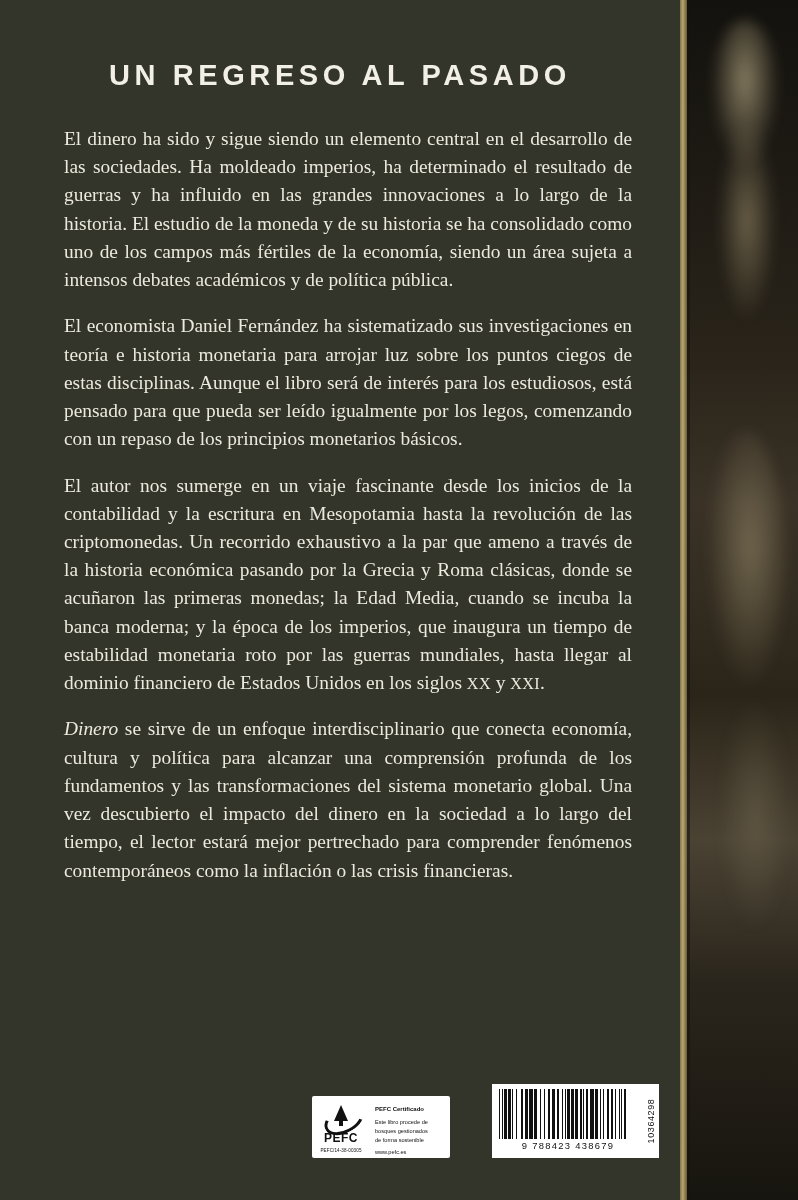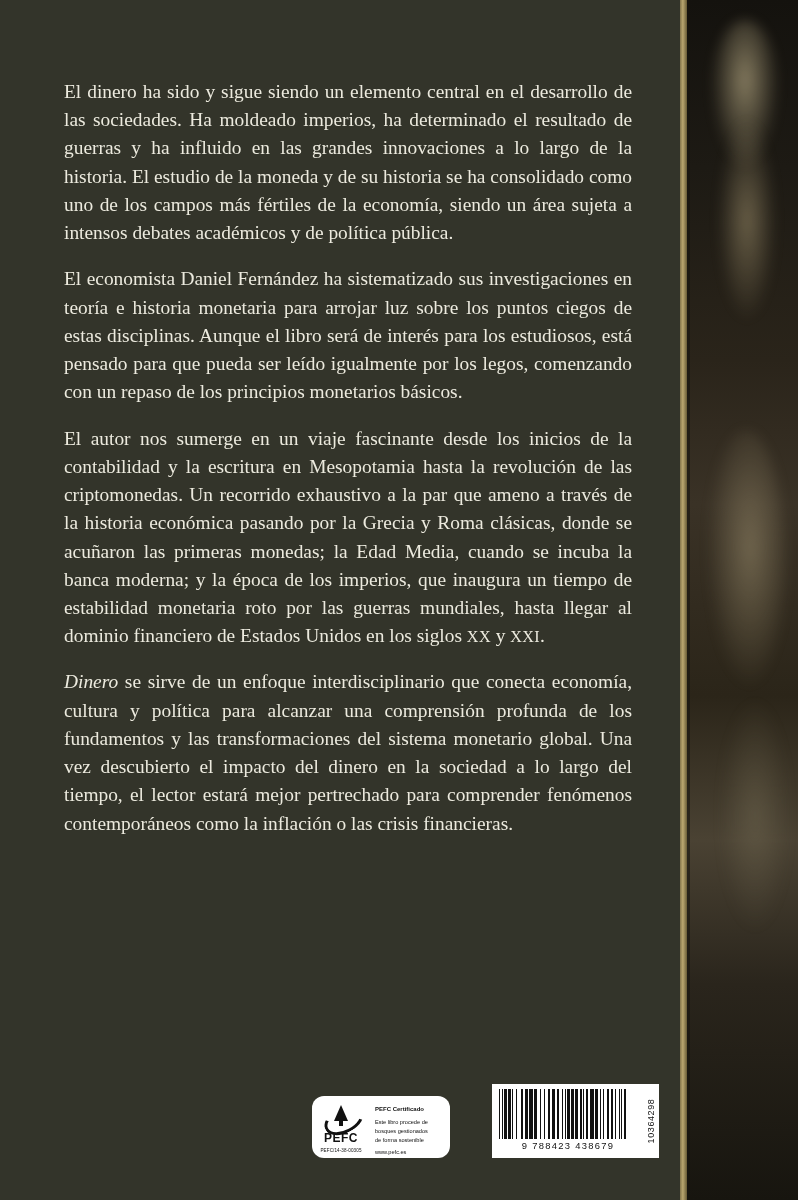--- a/index.html
+++ b/index.html
@@ -125,21 +125,21 @@
   }
   .imprint .strong { font-weight: bold; }
 
   .pefc {
     position: absolute;
     left: 312px;
     bottom: 42px;
     width: 138px;
     height: 62px;
     background: #ffffff;
-    border-radius: 12px;
+    border-radius: 2px;
     display: flex;
     align-items: stretch;
     overflow: hidden;
   }
   .pefc-logo {
     width: 58px;
     display: flex;
     flex-direction: column;
     align-items: center;
     justify-content: center;
@@ -264,20 +264,21 @@
     <div class="frame-left2"></div>
     <div class="gleam g1"></div>
     <div class="gleam g2"></div>
     <div class="gleam g3"></div>
     <div class="gleam g4"></div>
   </div>
 
   <div class="content">
 
     <h1 class="headline">
+      <span class="line">UN REGRESO AL PASADO</span>
     </h1>
 
     <div class="body-copy">
       <p>El dinero ha sido y sigue siendo un elemento central en el desarrollo de las sociedades. Ha moldeado imperios, ha determinado el resulta­do de guerras y ha influido en las grandes innovaciones a lo largo de la historia. El estudio de la moneda y de su historia se ha consolidado como uno de los campos más fértiles de la economía, siendo un área sujeta a intensos debates académicos y de política pública.</p>
       <p>El economista Daniel Fernández ha sistematizado sus investigaciones en teoría e historia monetaria para arrojar luz sobre los puntos ciegos de estas disciplinas. Aunque el libro será de interés para los estudio­sos, está pensado para que pueda ser leído igualmente por los legos, comenzando con un repaso de los principios monetarios básicos.</p>
       <p><span>El autor nos sumerge en un viaje fascinante desde los inicios de la contabilidad y la escritura en Mesopotamia hasta la revolución de las criptomonedas. Un recorrido exhaustivo a la par que ameno a tra­vés de la historia económica pasando por la Grecia y Roma clásicas, donde se acuñaron las primeras monedas; la Edad Media, cuando se incuba la banca moderna; y la época de los imperios, que inaugura un tiempo de estabilidad monetaria roto por las guerras mundiales, hasta llegar al dominio financiero de Estados Unidos en los siglos </span><span class="sc">XX</span><span> y </span><span class="sc">XXI</span><span>.</span></p>
       <p><em>Dinero</em><span> se sirve de un enfoque interdisciplinario que conecta econo­mía, cultura y política para alcanzar una comprensión profunda de los fundamentos y las transformaciones del sistema monetario global. Una vez descubierto el impacto del dinero en la sociedad a lo largo del tiempo, el lector estará mejor pertrechado para comprender fenóme­nos contemporáneos como la inflación o las crisis financieras.</span></p>
     </div>
 
     <div class="footer">

